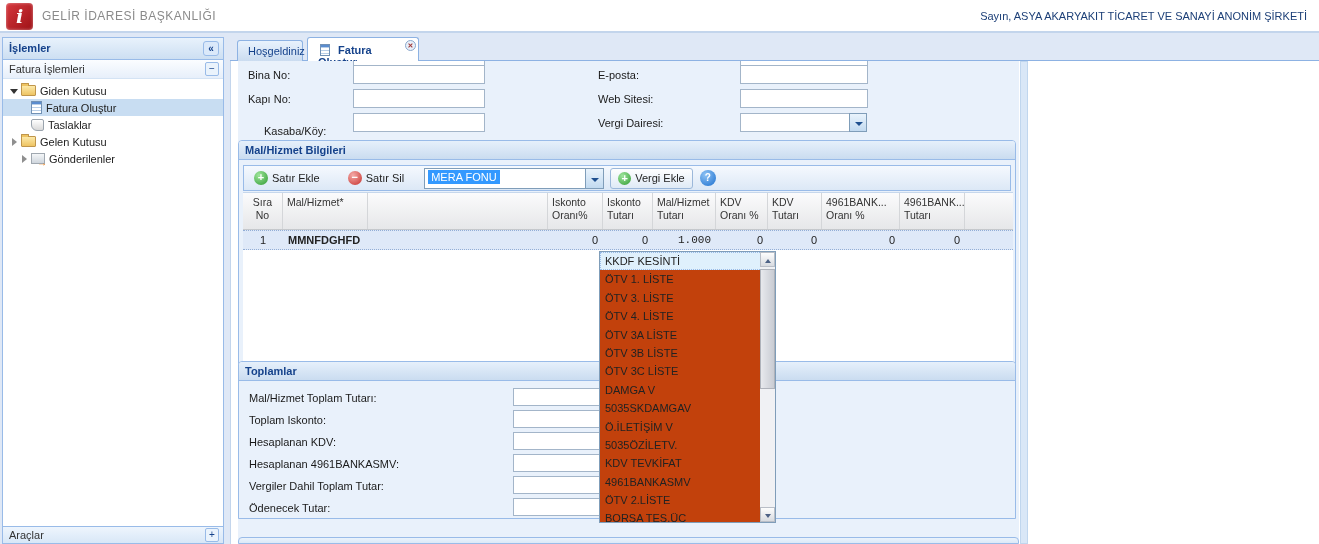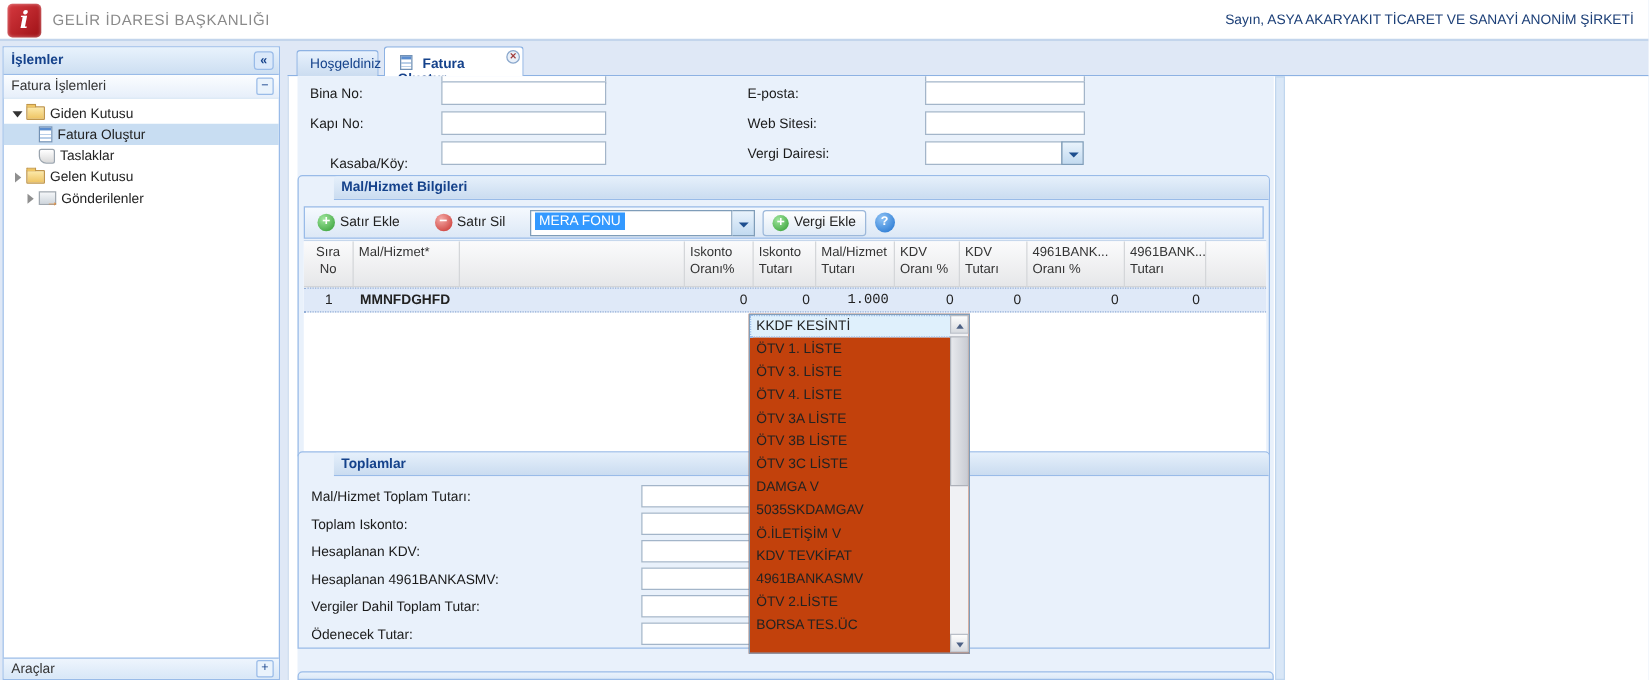--- a/index.html
+++ b/index.html
@@ -82,21 +82,21 @@
   .txt.num { text-align:right; }
   .partial-input { position:absolute; background:#fff; border-left:1px solid #a3b5c9;
                    border-right:1px solid #a3b5c9; border-bottom:1px solid #a3b5c9; height:6px; }
   .combo-trigger { position:absolute; width:18px; height:19px; border:1px solid #7f9db9;
                    background:linear-gradient(#e9f3fc,#c2daf0); cursor:pointer; }
   .combo-trigger::after { content:""; position:absolute; left:5px; top:8px; border-left:4px solid transparent;
                    border-right:4px solid transparent; border-top:4px solid #1e4f8f; }
 
   .panel { position:absolute; border:1px solid #99bbe8; border-radius:4px 4px 0 0; }
   .panel-h { height:19px; background:linear-gradient(#e6f0fb,#cadcf0); border-bottom:1px solid #99bbe8;
-             color:#15428b; font-weight:bold; padding:3px 6px; border-radius:3px 3px 0 0;margin-left:28px; }
+             color:#15428b; font-weight:bold; padding:3px 6px; border-radius:3px 3px 0 0; }
 
   
   .gtoolbar { position:absolute; left:4px; top:24px; width:768px; height:26px; border:1px solid #99bbe8;
               background:linear-gradient(#f5f9fe,#dce8f6); display:flex; align-items:center; }
   .tb-btn { display:flex; align-items:center; gap:4px; color:#222; padding:0 6px; cursor:pointer; }
   .ic-green, .ic-red { width:14px; height:14px; border-radius:8px; color:#fff; font-weight:bold; font-size:11px;
              text-align:center; line-height:13px; flex:none; }
   .ic-green { background:radial-gradient(circle at 35% 30%, #9fe69d, #2f9a30); }
   .ic-red   { background:radial-gradient(circle at 35% 30%, #f4a9a6, #c7302b); line-height:12px; }
   .tb-combo { position:relative; margin-left:14px; width:162px; height:21px; border:1px solid #7f9db9;
@@ -315,20 +315,21 @@
         <div class="dd-item hl">KKDF KESİNTİ</div>
         <div class="dd-item">ÖTV 1. LİSTE</div>
         <div class="dd-item">ÖTV 3. LİSTE</div>
         <div class="dd-item">ÖTV 4. LİSTE</div>
         <div class="dd-item">ÖTV 3A LİSTE</div>
         <div class="dd-item">ÖTV 3B LİSTE</div>
         <div class="dd-item">ÖTV 3C LİSTE</div>
         <div class="dd-item">DAMGA V</div>
         <div class="dd-item">5035SKDAMGAV</div>
         <div class="dd-item">Ö.İLETİŞİM V</div>
+        <div class="dd-item">5035ÖZİLETV.</div>
         <div class="dd-item">KDV TEVKİFAT</div>
         <div class="dd-item">4961BANKASMV</div>
         <div class="dd-item">ÖTV 2.LİSTE</div>
         <div class="dd-item">BORSA TES.ÜC</div>
       </div>
       <div class="dd-sb">
         <div class="dd-sb-up"></div>
         <div class="dd-sb-thumb"></div>
         <div class="dd-sb-dn"></div>
       </div>

